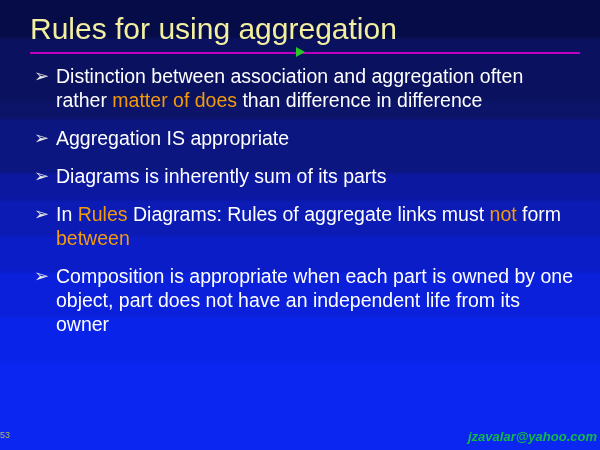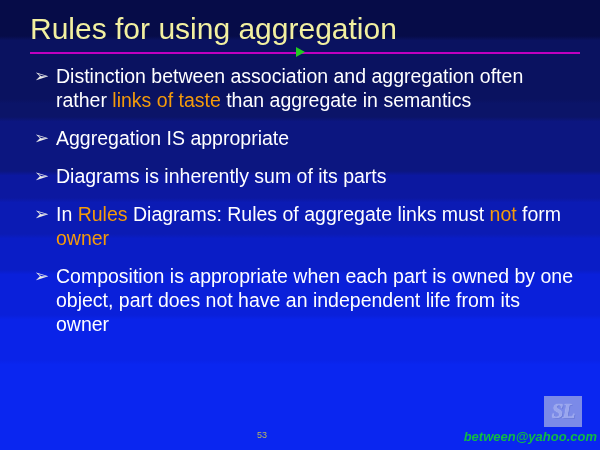--- a/index.html
+++ b/index.html
@@ -116,21 +116,21 @@
   .hl {
     color: #f59b0a;
   }
 
   
   #page-number {
     position: absolute;
     left: 0;
     top: 430px;
     width: 524px;
-    text-align: center;
+    text-align: left;
     font-size: 9px;
     color: #b8b860;
     line-height: 11px;
   }
   #logo-box {
     position: absolute;
     left: 544px;
     top: 396px;
     width: 38px;
     height: 31px;
@@ -171,41 +171,38 @@
 
   <div id="title-block">
     <div id="page-title">Rules for using aggregation</div>
     <div id="title-rule"></div>
     <div id="title-rule-marker"></div>
   </div>
 
   <div id="bullets">
       <div class="bullet">
         <span class="bullet-marker">➢</span>
-        <span class="bullet-text"><span>Distinction between association and  aggregation often rather </span><span class="hl">links of taste</span><span> than aggregate in semantics</span></span>
+        <span class="bullet-text"><span>Distinction between association and  aggregation often rather </span><span class="hl">matter of does</span><span> than difference in difference</span></span>
       </div>
       <div class="bullet">
         <span class="bullet-marker">➢</span>
         <span class="bullet-text"><span>Aggregation IS appropriate</span></span>
       </div>
       <div class="bullet">
         <span class="bullet-marker">➢</span>
         <span class="bullet-text"><span>Diagrams is inherently sum of its parts</span></span>
       </div>
       <div class="bullet">
         <span class="bullet-marker">➢</span>
-        <span class="bullet-text"><span>In </span><span class="hl">Rules</span><span> Diagrams: Rules of aggregate links must </span><span class="hl">not</span><span> form </span><span class="hl">owner</span></span>
+        <span class="bullet-text"><span>In </span><span class="hl">Rules</span><span> Diagrams: Rules of aggregate links must </span><span class="hl">not</span><span> form </span><span class="hl">between</span></span>
       </div>
       <div class="bullet">
         <span class="bullet-marker">➢</span>
         <span class="bullet-text"><span>Composition is appropriate when each part is owned by one object, part does not have an independent life from its owner</span></span>
       </div>
     </div>
 
   <div id="page-number">53</div>
 
-  <div id="logo-box">
-    <div id="logo-mark">SL</div>
-  </div>
-
-  <div id="footer-email">between@yahoo.com</div>
+
+  <div id="footer-email">jzavalar@yahoo.com</div>
 
 </div>
 
 </body></html>

